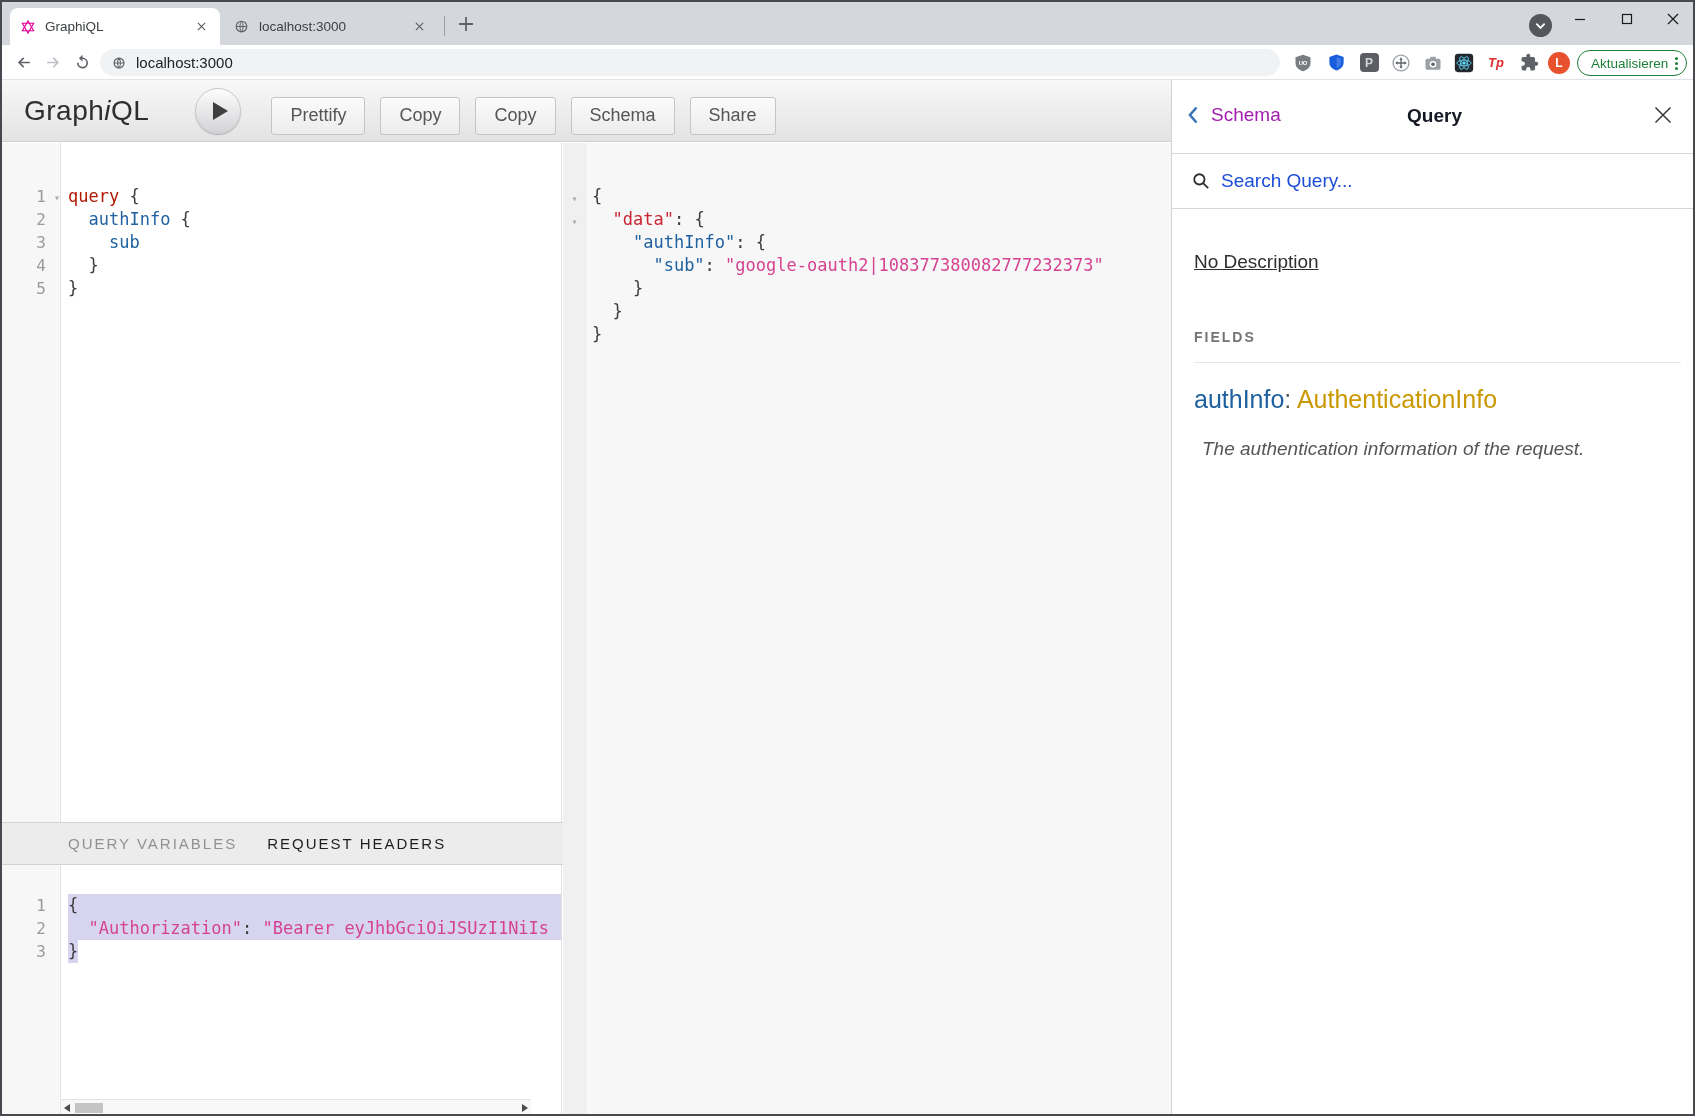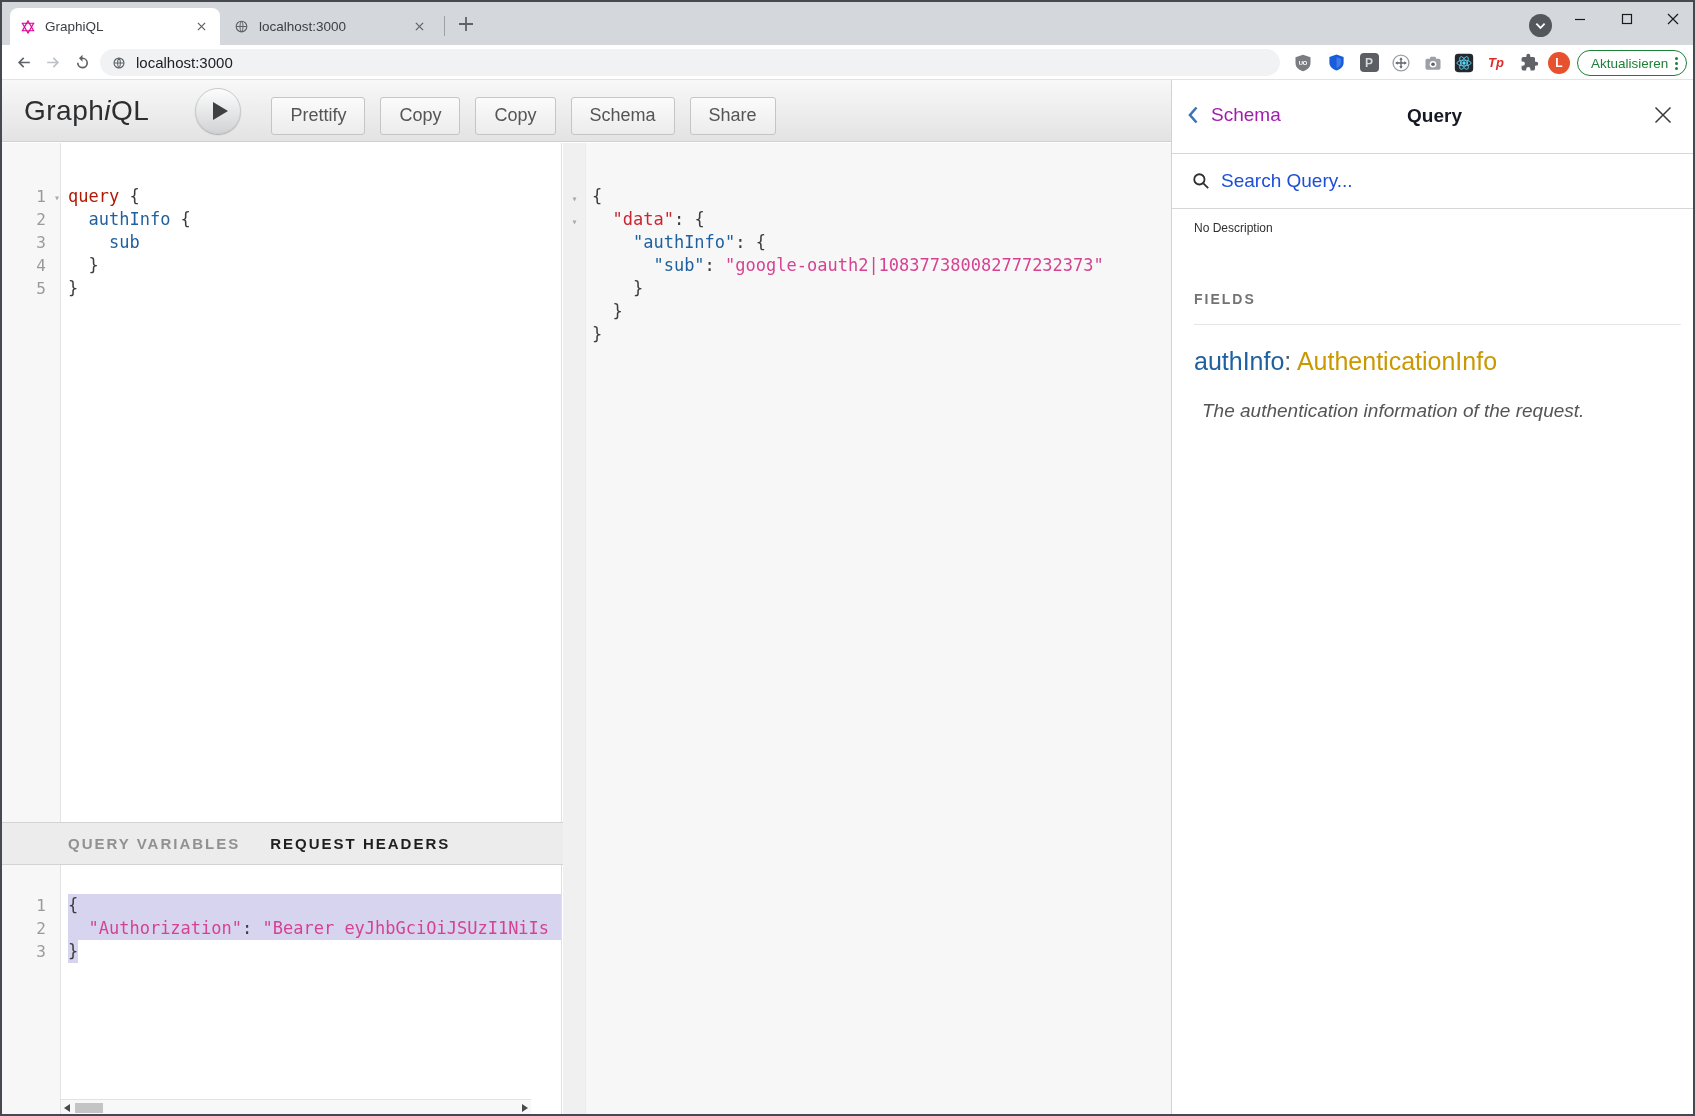--- a/index.html
+++ b/index.html
@@ -81,21 +81,21 @@
   .query-pane .cm-content { padding-top:42px; }
   .headers-pane { left:0; top:863px; width:560px; height:253px; background:#fff; border-right:1px solid #e0e0e0; }
   .headers-pane .cm-content { padding-top:29px; }
   .result-pane  { left:561px; top:141px; width:608px; height:975px; background:#f7f7f7; }
   .result-pane .gutter-bg { width:23px; background:#f0f0f0; border-right:1px solid #ececec; }
   .result-pane .cm-content { padding-top:42px; }
 
   .varbar { position:absolute; left:0; top:820px; width:561px; height:43px; background:#ececec;
             border-top:1px solid #d3d3d3; border-bottom:1px solid #d3d3d3;
             display:flex; align-items:center; padding-left:66px; gap:30px; }
-  .varbar .vtab { font-size:15px; font-weight:bold; letter-spacing:2px; }
+  .varbar .vtab { font-size:15px; font-weight:normal; letter-spacing:2px; }
   .varbar .vtab.inactive { color:#8f9193; }
   .varbar .vtab.active { color:#1f1f1f; }
 
   .hscroll { position:absolute; left:59px; top:1097px; width:470px; height:16px; background:#f8f8f8;
              border-top:1px solid #e2e2e2; }
   .hs-arrow { position:absolute; top:4px; width:0; height:0; }
   .hs-left  { left:3px;  border-top:4.5px solid transparent; border-bottom:4.5px solid transparent; border-right:6px solid #4a4a4a; }
   .hs-right { right:3px; border-top:4.5px solid transparent; border-bottom:4.5px solid transparent; border-left:6px solid #4a4a4a; }
   .hs-thumb { position:absolute; left:14px; top:3px; width:28px; height:10px; background:#c4c4c4; }
 
@@ -103,21 +103,21 @@
   .doc-panel { position:absolute; left:1169px; top:78px; width:526px; height:1038px; background:#fff;
                border-left:1px solid #d2d2d2; }
   .doc-header { position:relative; height:74px; border-bottom:1px solid #d6d6d6; }
   .doc-back { position:absolute; left:16px; top:24px; display:flex; align-items:center; gap:13px;
               color:#a21caf; font-size:19px; }
   .doc-title { position:absolute; left:0; right:0; top:25px; text-align:center; font-size:19px; font-weight:bold; color:#141823; }
   .doc-close { position:absolute; right:24px; top:25px; width:20px; height:20px; }
   .doc-search { position:relative; height:55px; border-bottom:1px solid #d6d6d6; display:flex; align-items:center; padding-left:20px; }
   .doc-search .ph { color:#1d4ed8; font-size:19px; margin-left:11px; }
   .doc-body { padding:0 16px 0 22px; }
-  .no-desc { margin-top:12px; font-size:12px; color:#2f2f2f; }
+  .no-desc { margin-top:42px; font-size:19px; color:#2f2f2f;text-decoration:underline; }
   .fields-label { margin-top:56px; font-size:14px; font-weight:bold; letter-spacing:2px; color:#737373; }
   .doc-hr { margin-top:17px; border:none; border-top:1px solid #e6e6e6; }
   .field-row { margin-top:22px; font-size:25px; }
   .field-name { color:#1F61A0; }
   .field-colon { color:#555; }
   .field-type { color:#CA9800; }
   .field-desc { margin-top:24px; margin-left:8px; font-size:19px; font-style:italic; color:#555; }
 </style>
 </head>
 <body>

